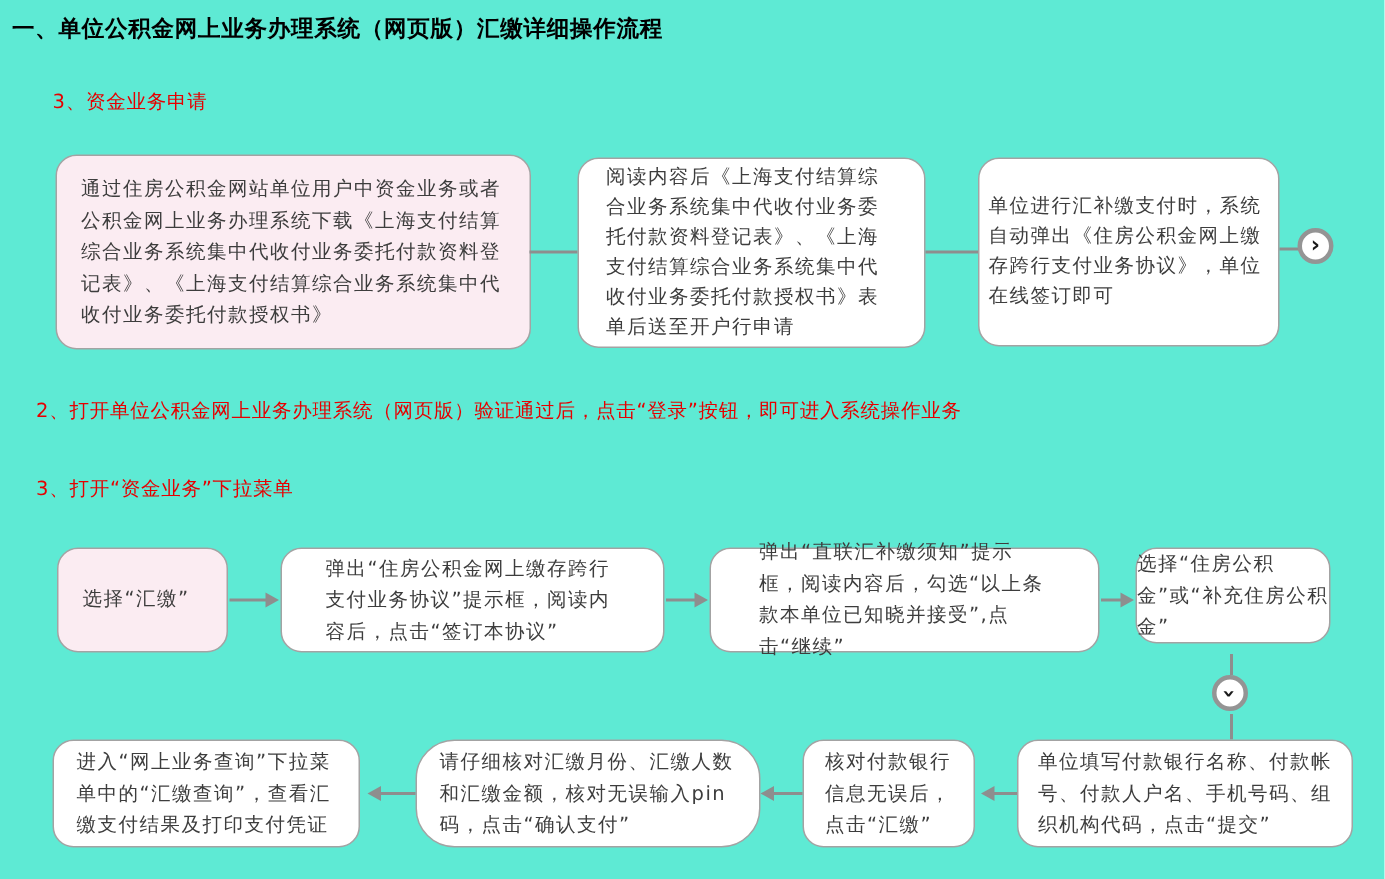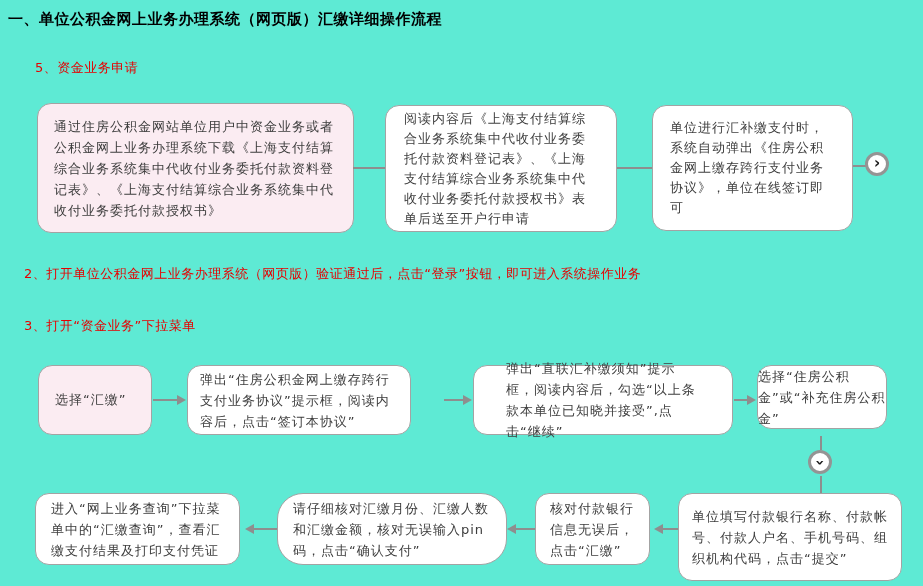--- a/index.html
+++ b/index.html
@@ -28,66 +28,66 @@
             justify-content:center; }
   .chev { font-size:15px; font-weight:bold; color:#1a1a1a; line-height:1; margin-top:-2px; }
   .circle.down .chev { transform:rotate(90deg); margin-top:0; margin-left:-1px; }
 </style>
 </head>
 <body>
 
 <div id="canvas">
 
   <div class="title">一、单位公积金网上业务办理系统（网页版）汇缴详细操作流程</div>
-  <div class="heading" style="left:35px; top:59px;">5、资金业务申请</div>
+  <div class="heading" style="left:35px; top:59px;">3、资金业务申请</div>
   <div class="heading" style="left:24px; top:265px;">2、打开单位公积金网上业务办理系统（网页版）验证通过后，点击“登录”按钮，即可进入系统操作业务</div>
   <div class="heading" style="left:24px; top:317px;text-align:right;">3、打开“资金业务”下拉菜单</div>
 
   <div class="box pink" style="left:37px; top:103px; width:317px; height:130px; padding:0 16px; line-height:21px;justify-content:center;">
     <span class="t">通过住房公积金网站单位用户中资金业务或者公积金网上业务办理系统下载《上海支付结算综合业务系统集中代收付业务委托付款资料登记表》、《上海支付结算综合业务系统集中代收付业务委托付款授权书》</span>
   </div>
   <div class="hline" style="left:353px; top:167px; width:32px;"></div>
   <div class="box" style="left:385px; top:105px; width:232px; height:127px; padding:0 18px;">
     <span class="t">阅读内容后《上海支付结算综合业务系统集中代收付业务委托付款资料登记表》、《上海支付结算综合业务系统集中代收付业务委托付款授权书》表单后送至开户行申请</span>
   </div>
   <div class="hline" style="left:617px; top:167px; width:35px;"></div>
-  <div class="box" style="left:652px; top:105px; width:201px; height:126px; padding:0 17px;">
+  <div class="box" style="left:652px; top:105px; width:201px; height:126px; padding:0 6px;">
     <span class="t">单位进行汇补缴支付时，系统自动弹出《住房公积金网上缴存跨行支付业务协议》，单位在线签订即可</span>
   </div>
   <div class="hline" style="left:853px; top:165px; width:13px;"></div>
   <div class="circle" style="left:865px; top:152px;">
     <span class="chev">›</span>
   </div>
 
   <div class="box pink" style="left:38px; top:365px; width:114px; height:70px; padding:0 16px;">
     <span class="t">选择“汇缴”</span>
   </div>
   <div class="hline" style="left:153px; top:399px; width:25px;"></div>
   <div class="ah-r" style="left:177px; top:395px;"></div>
-  <div class="box" style="left:187px; top:365px; width:224px; height:70px; padding:0 12px; line-height:21px;">
+  <div class="box" style="left:187px; top:365px; width:256px; height:70px; padding:0 29px; line-height:21px;">
     <span class="t">弹出“住房公积金网上缴存跨行支付业务协议”提示框，阅读内容后，点击“签订本协议”</span>
   </div>
   <div class="hline" style="left:444px; top:399px; width:20px;"></div>
   <div class="ah-r" style="left:463px; top:395px;"></div>
   <div class="box" style="left:473px; top:365px; width:260px; height:70px; padding:0 32px; line-height:21px;">
     <span class="t">弹出“直联汇补缴须知”提示框，阅读内容后，勾选“以上条款本单位已知晓并接受”,点击“继续”</span>
   </div>
   <div class="hline" style="left:734px; top:399px; width:14px;"></div>
   <div class="ah-r" style="left:747px; top:395px;"></div>
   <div class="box" style="left:757px; top:365px; width:130px; height:64px; padding:0 0; line-height:21px;">
     <span class="t">选择“住房公积金”或“补充住房公积金”</span>
   </div>
 
   <div class="vline" style="left:820px; top:436px; height:14px;"></div>
   <div class="circle down" style="left:808px; top:450px;">
     <span class="chev">›</span>
   </div>
   <div class="vline" style="left:820px; top:476px; height:17px;"></div>
 
-  <div class="box" style="left:678px; top:493px; width:224px; height:88px; padding:0 13px; line-height:21px;">
+  <div class="box" style="left:678px; top:493px; width:224px; height:72px; padding:0 13px; line-height:21px;">
     <span class="t">单位填写付款银行名称、付款帐号、付款人户名、手机号码、组织机构代码，点击“提交”</span>
   </div>
   <div class="ah-l" style="left:654px; top:524px;"></div>
   <div class="hline" style="left:662px; top:528px; width:16px;"></div>
   <div class="box" style="left:535px; top:493px; width:115px; height:72px; padding:0 14px; line-height:21px;">
     <span class="t">核对付款银行信息无误后，点击“汇缴”</span>
   </div>
   <div class="ah-l" style="left:507px; top:524px;"></div>
   <div class="hline" style="left:515px; top:528px; width:20px;"></div>
   <div class="box" style="left:277px; top:493px; width:230px; height:72px; padding:0 15px; line-height:21px;border-radius:26px;">

